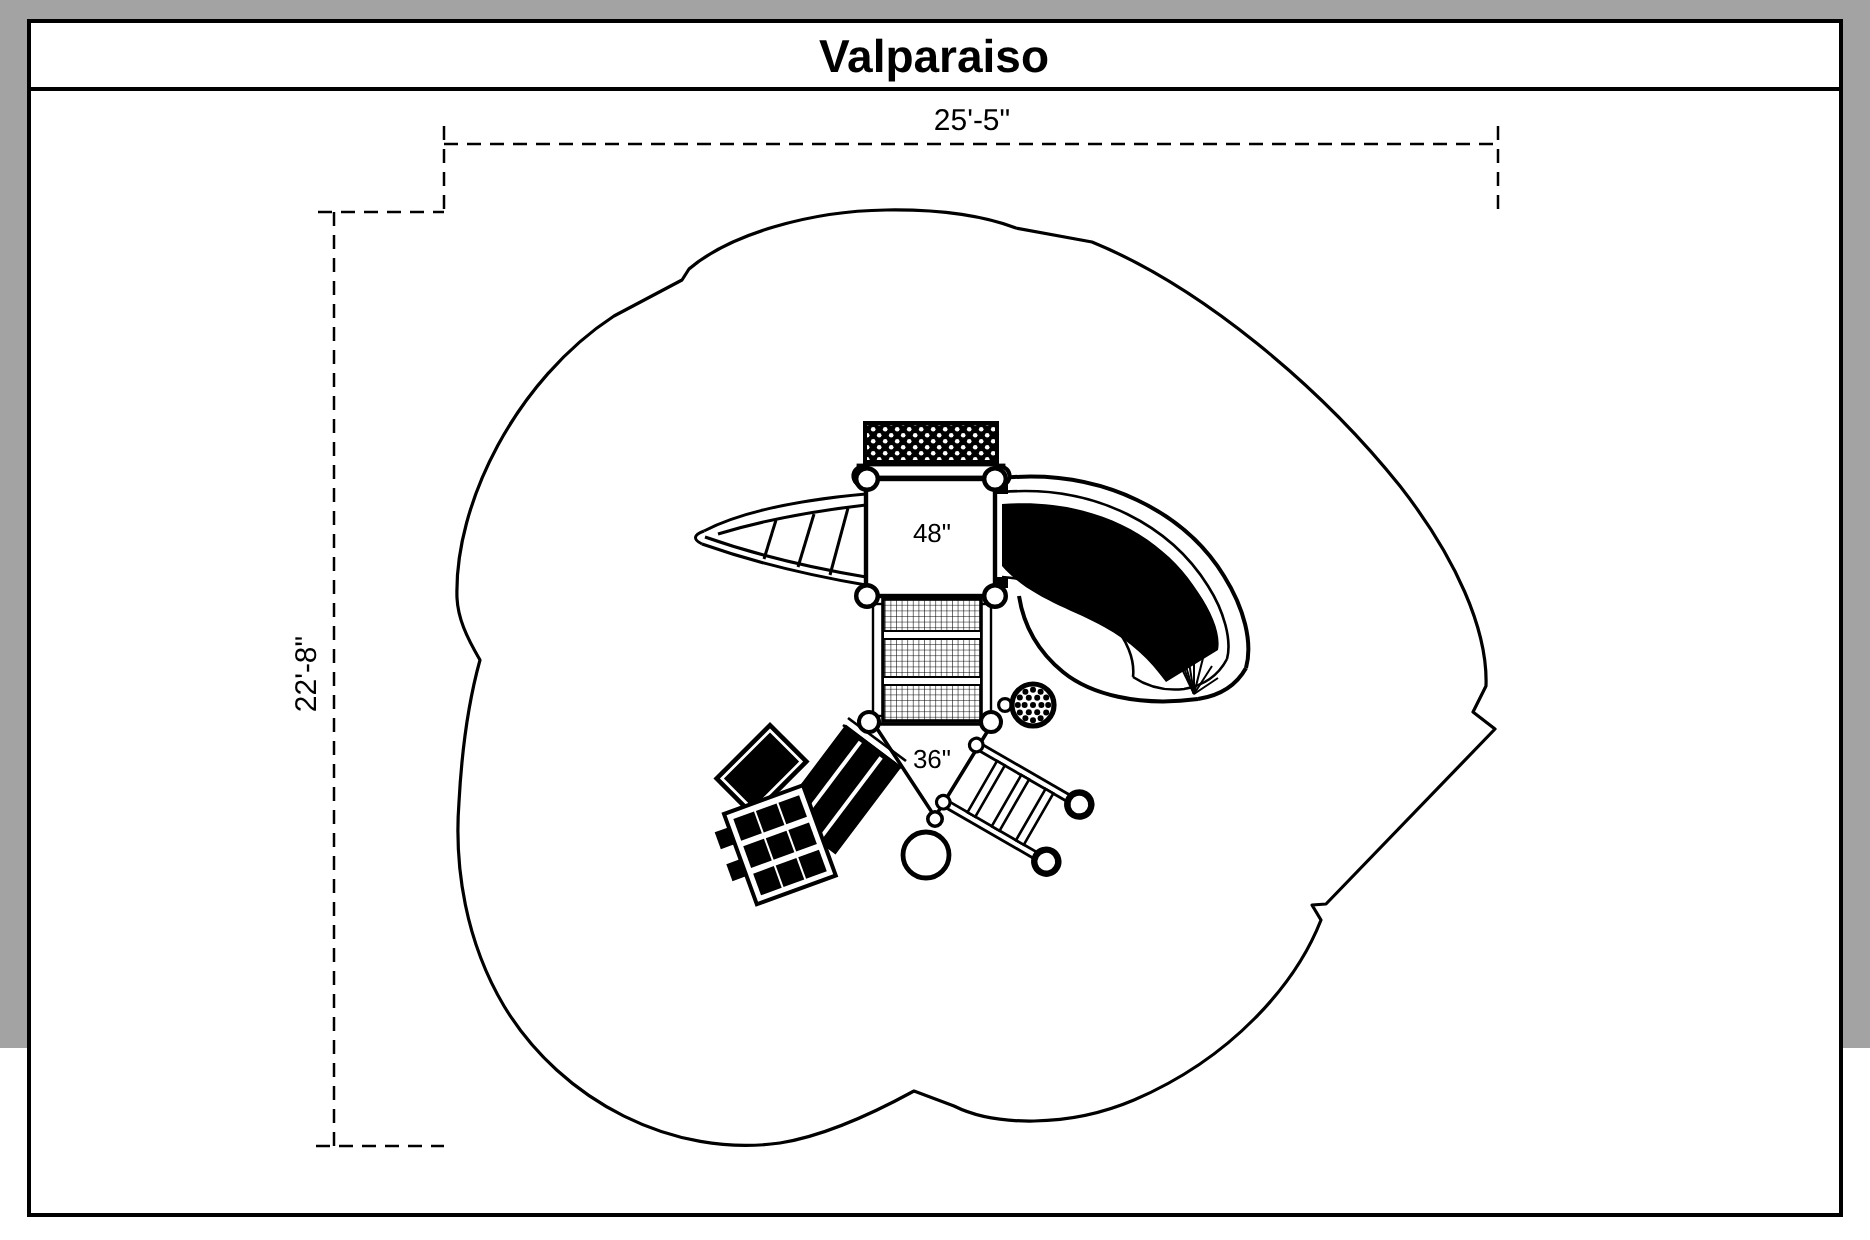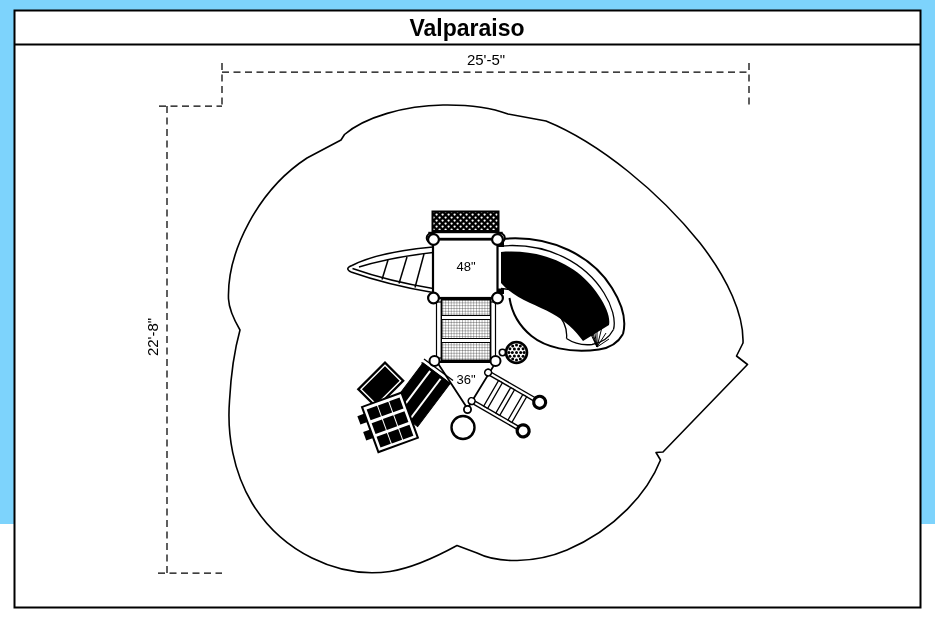--- a/index.html
+++ b/index.html
@@ -1,16 +1,16 @@
 <!DOCTYPE html>
 <html><head>
 <meta charset="utf-8">
 <style>
   html,body{margin:0;padding:0;background:#ffffff;width:935px;height:620px;overflow:hidden;}
-  .canvas-wrap{position:relative;width:935px;height:524px;background:#7dd3fc;}
+  .canvas-wrap{position:relative;width:935px;height:524px;background:#a3a3a3;}
   svg{position:absolute;left:0;top:0;}
   text{font-family:"Liberation Sans","DejaVu Sans",sans-serif;fill:#000;}
   .title-text{font-size:23px;font-weight:bold;}
   .dim-text{font-size:15px;}
   .deck-text{font-size:13px;}
 </style>
 </head>
 <body>
 
 <div class="canvas-wrap">

